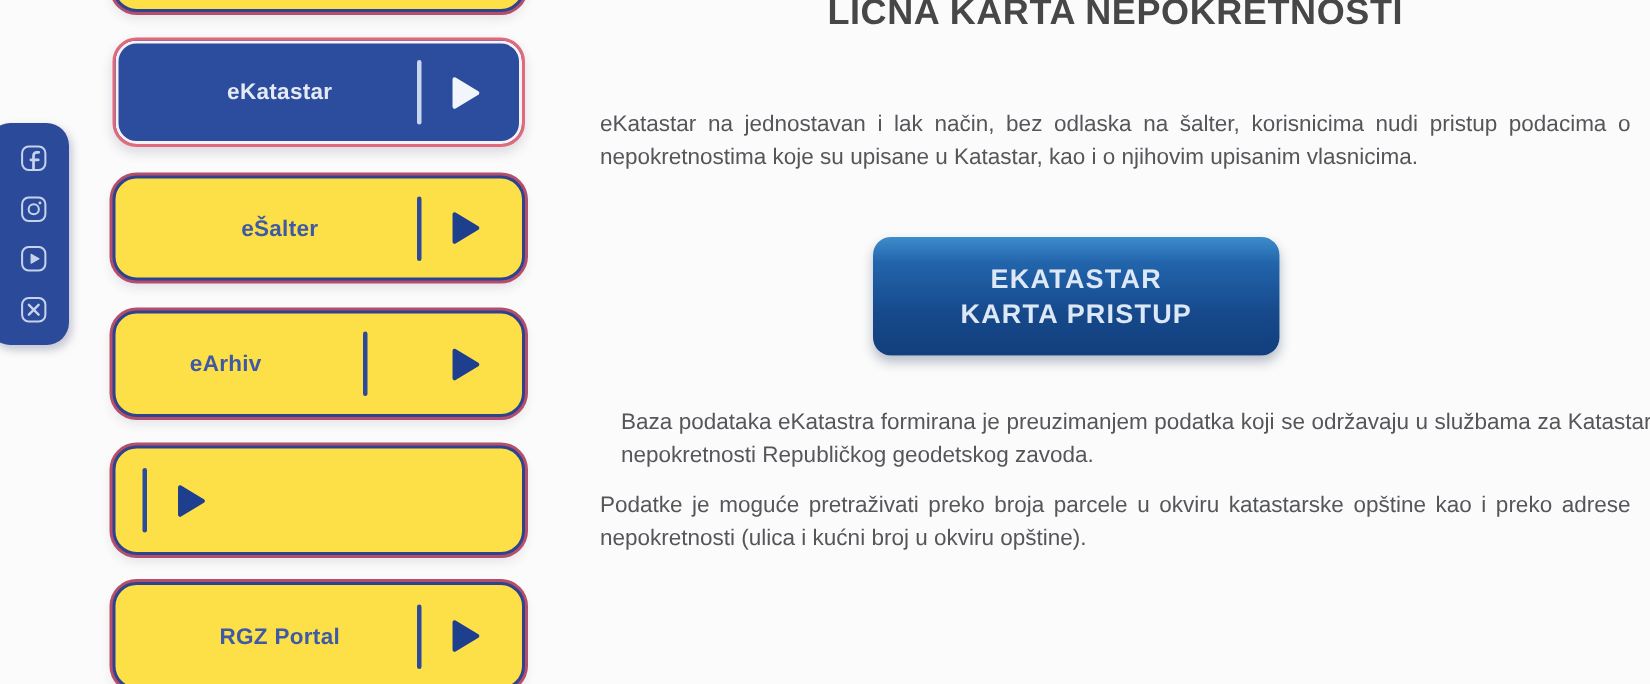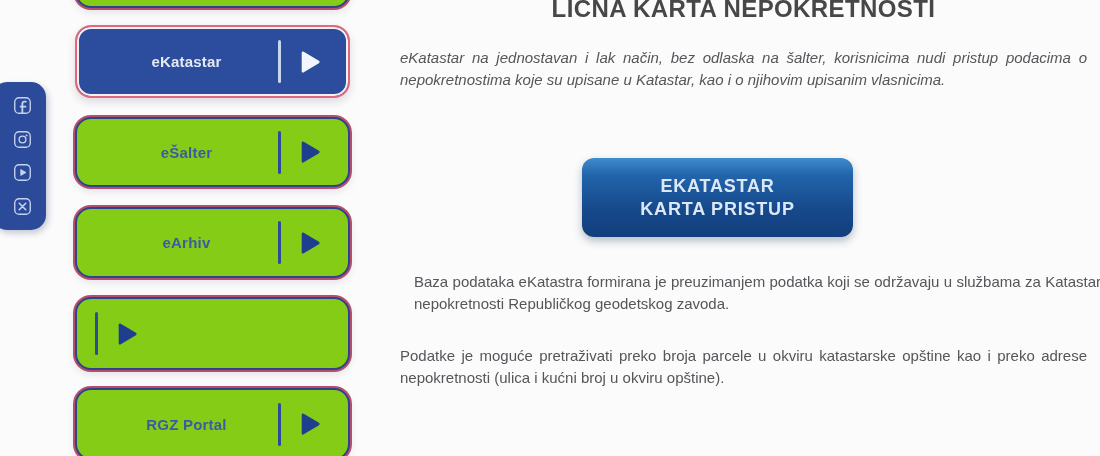--- a/index.html
+++ b/index.html
@@ -35,21 +35,21 @@
     cursor: pointer;
   }
   .social-btn svg { width: 19px; height: 19px; }
 
   
   .btn-side {
     position: absolute;
     left: 75px;
     width: 275px;
     border-radius: 16px;
-    background: #84cc16;
+    background: #fde047;
     border: 2px solid #2e4390;
     box-shadow: 0 0 0 2px #b34f6b, 0 4px 8px rgba(40,40,90,.12);
     display: flex;
     align-items: center;
     padding: 0 26px 0 18px;
     cursor: pointer;
   }
   .btn-side .label {
     flex: 1;
     text-align: center;
@@ -70,21 +70,21 @@
     background: #2c4d9d;
     border: 2px solid #e0697d;
     box-shadow: inset 0 0 0 2px #f6f2f3, 0 4px 8px rgba(40,40,90,.15);
   }
   .btn-side.active .label { color: #e4e9f4; }
   .btn-side.active .divider { background: #c9d6f0; }
   .btn-side.active .arrow { color: #f2f6fc; }
   .btn-partial { top: -62px; height: 70px; }
   .btn-0 { top: 25px;  height: 73px; }
   .btn-1 { top: 117px; height: 70px; }
-  .btn-2 { top: 207px; height: 71px; }
+  .btn-2 { top: 207px; height: 71px; gap: 36px; }
   .btn-3 { top: 297px; height: 73px; }
   .btn-4 { top: 388px; height: 72px; }
 
   
   .content {
     position: absolute;
     left: 400px;
     top: 0;
     width: 687px;
     height: 408px;
@@ -102,23 +102,23 @@
   }
   .para {
     position: absolute;
     left: 0;
     width: 100%;
     font-size: 15px;
     line-height: 22px;
     color: #55565a;
     text-align: justify;
   }
-  .p1 { top: 47px; font-style: italic; }
+  .p1 { top: 72px; }
   .p2 { top: 271px; margin-left: 14px; }
-  .p3 { top: 345px; }
+  .p3 { top: 326px; }
   .p4 { top: 381px; }
 
   .cta {
     position: absolute;
     left: 182px;
     top: 158px;
     width: 271px;
     height: 79px;
     border-radius: 12px;
     background: linear-gradient(180deg, #3e8ccb 0%, #2264ab 22%, #16498b 65%, #123e7c 100%);

